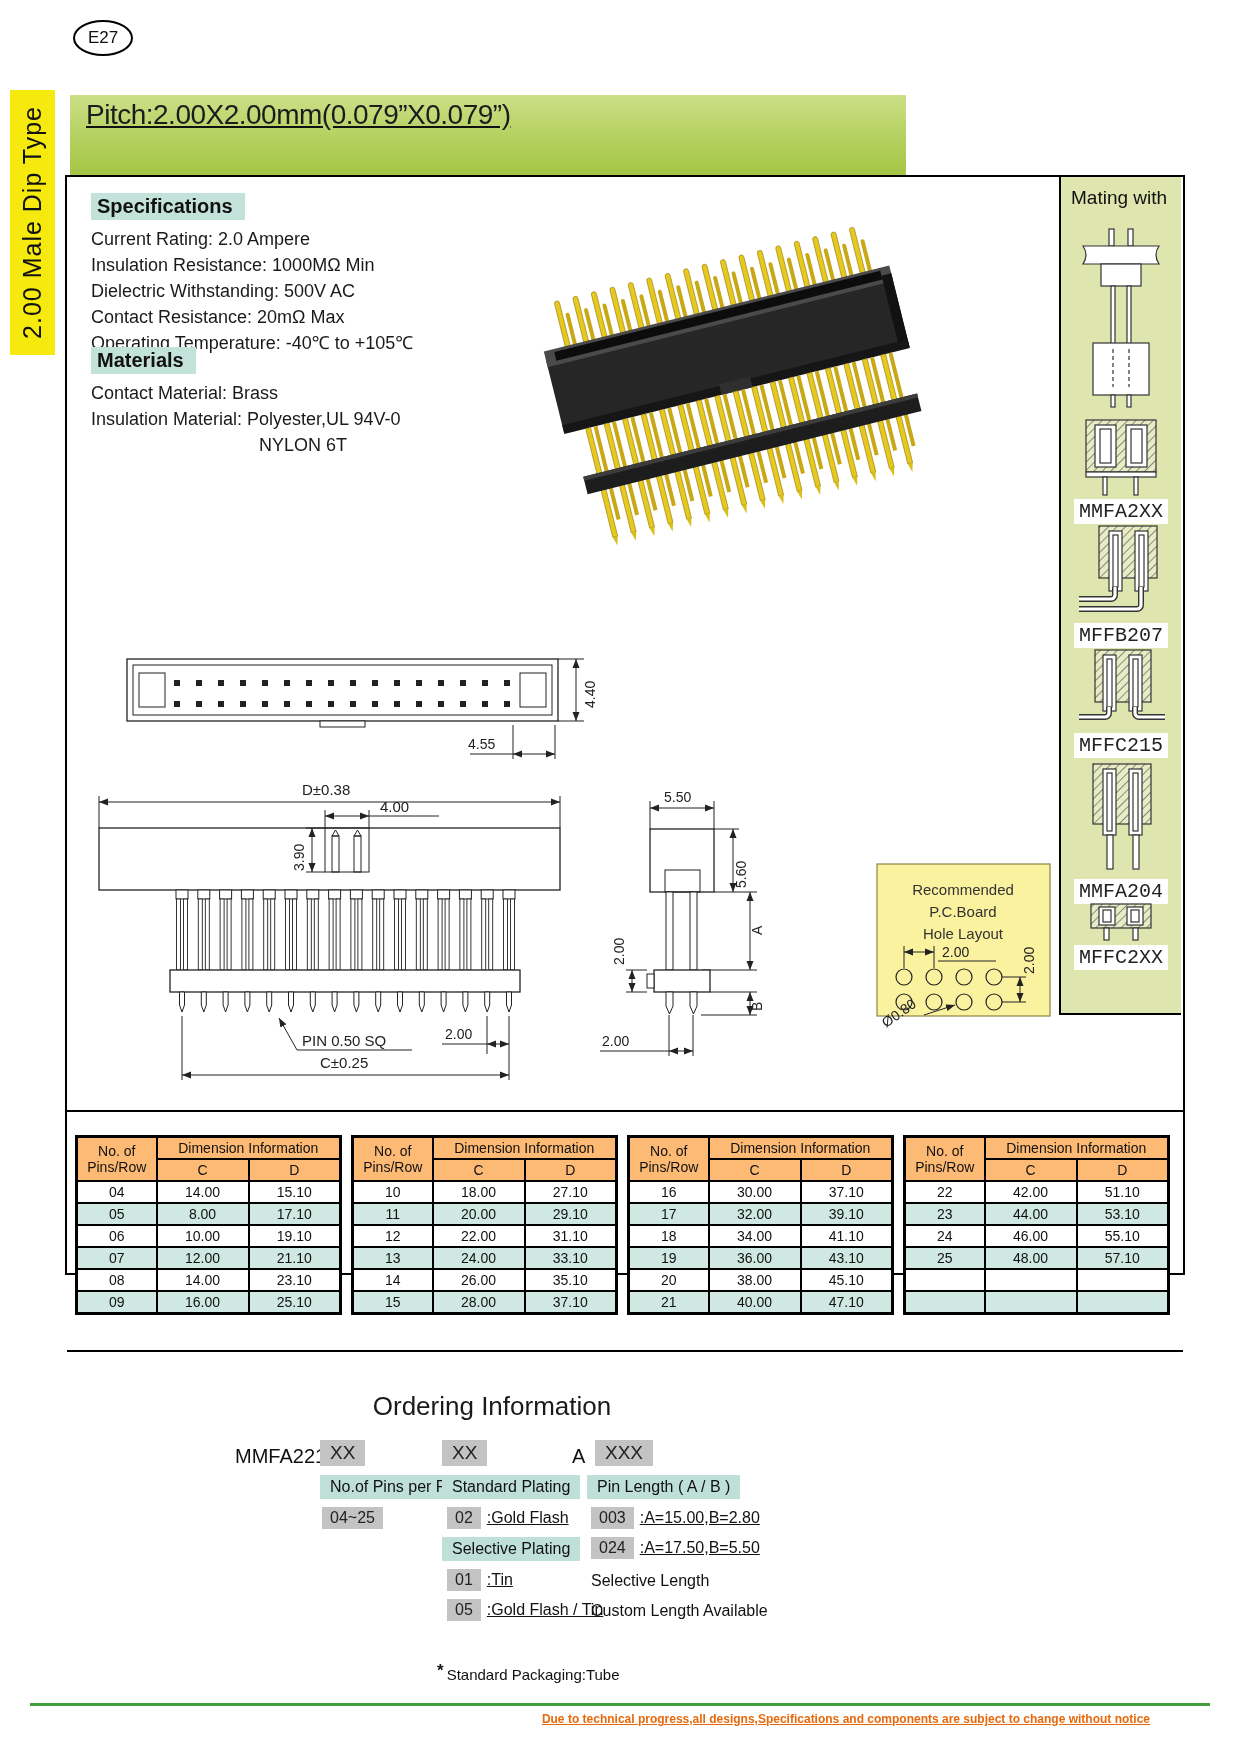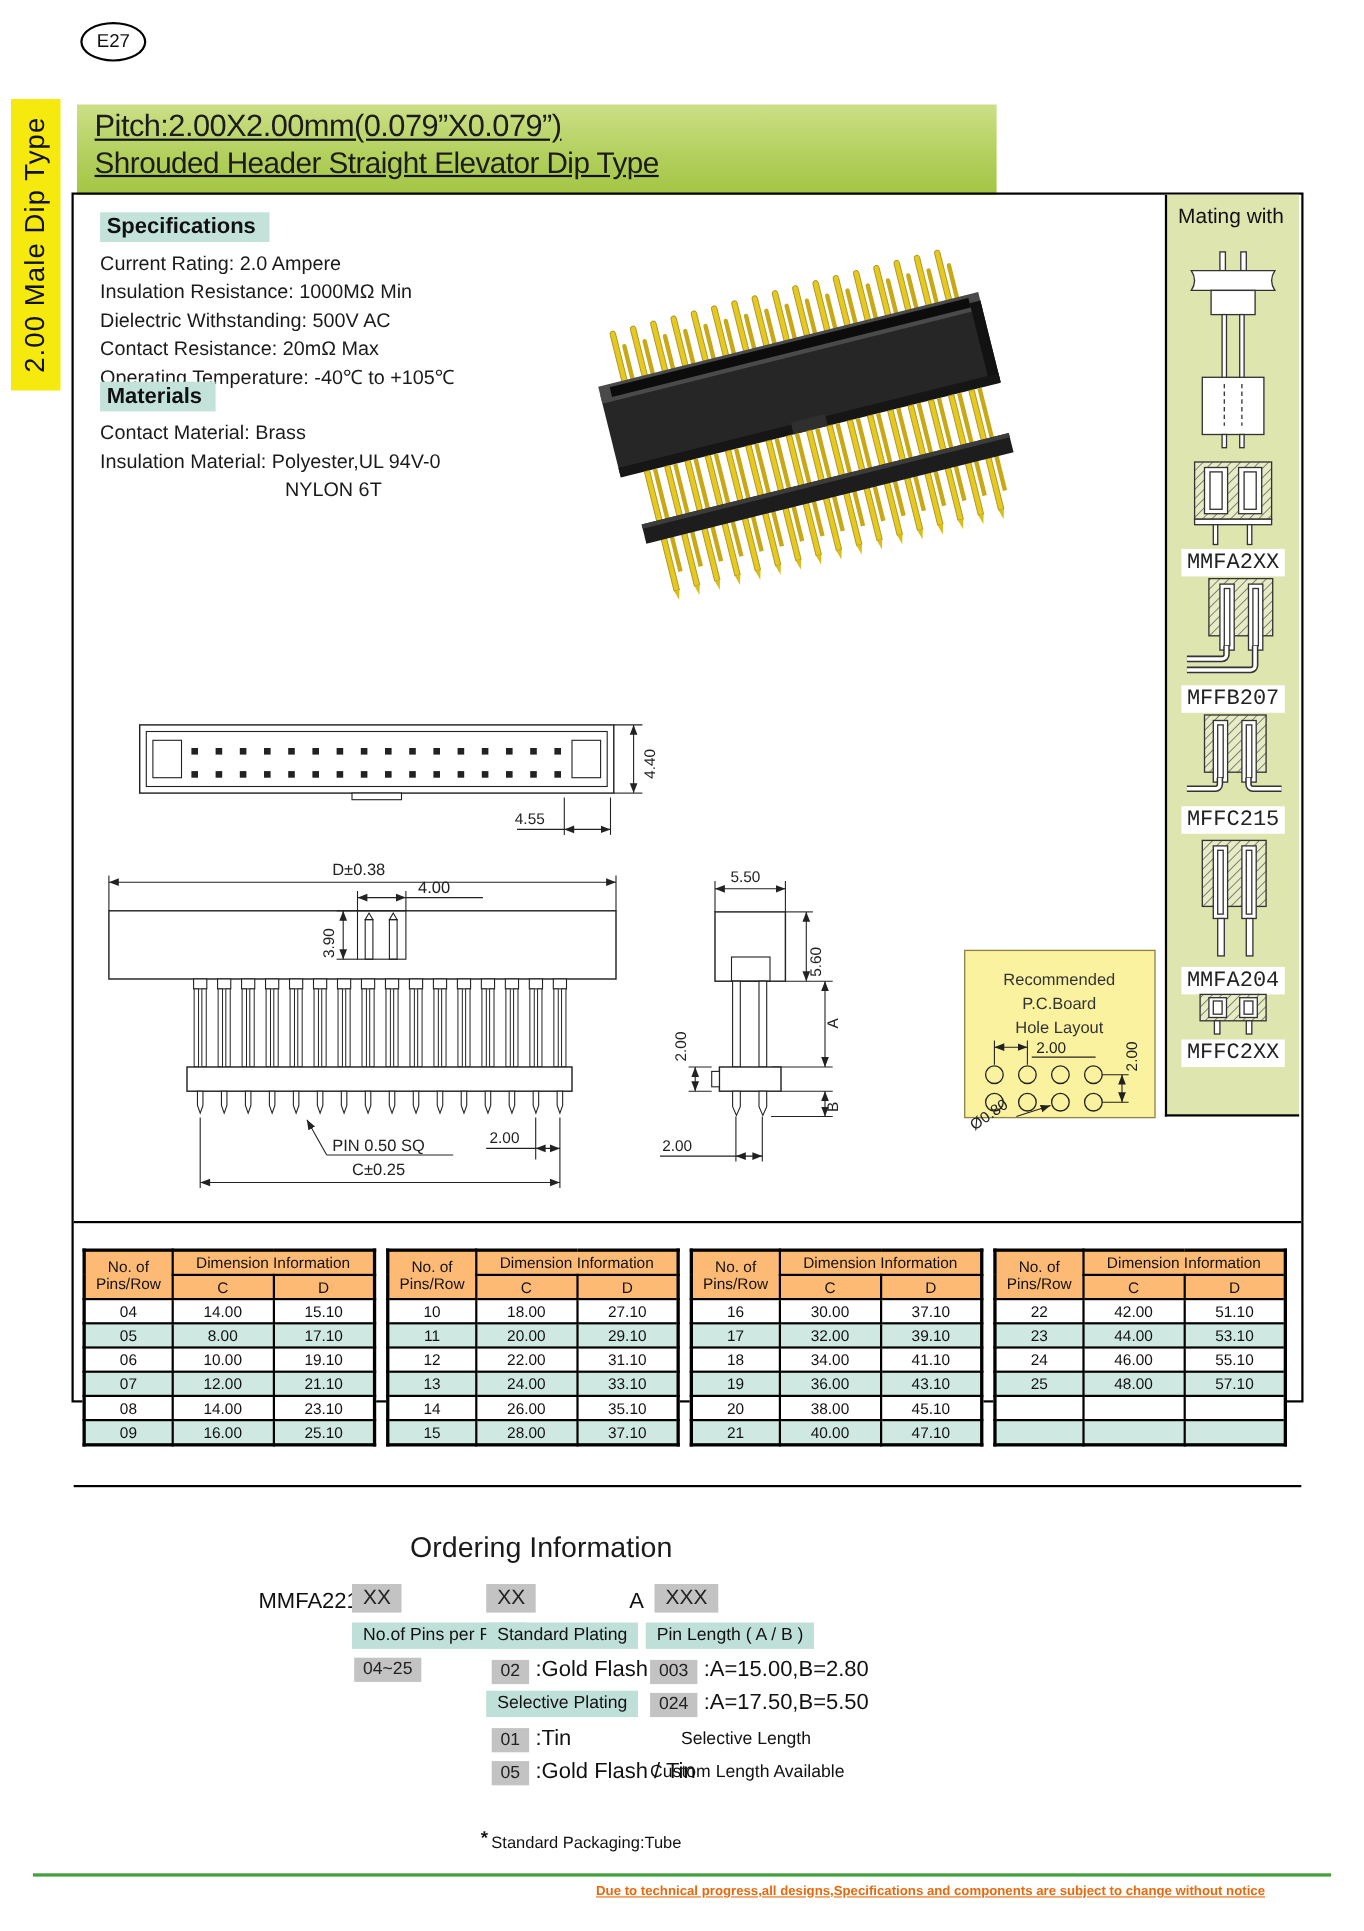--- a/index.html
+++ b/index.html
@@ -57,21 +57,21 @@
   table.dim thead th{background:#fdba74;margin-left:44px;}
   table.dim col.c1{width:80px;} table.dim col.c2{width:92px;} table.dim col.c3{width:92px;}
   table.dim tbody tr:nth-child(even){background:#cfe8e1;}
 
   
   .order-title{left:215px;top:1214px;width:420px;text-align:center;font-size:26px;color:#1a1a1a;}
   .order-prefix{left:168px;top:1268px;font-size:20px;color:#111;}
   .gray-chip{display:inline-block;background:#c3c3c3;padding:2px 10px;font-size:19px;color:#222;}
   .teal-chip{display:inline-block;background:#bfe0d8;padding:3px 10px;font-size:16px;color:#111;white-space:nowrap;}
   .code-chip{display:inline-block;background:#c3c3c3;padding:2px 8px;font-size:16px;color:#222;}
-  .desc{font-size:20px;color:#111;margin-left:6px;white-space:nowrap;}
+  .desc{font-size:16px;color:#111;text-decoration:underline;margin-left:6px;white-space:nowrap;}
   .plain-note{font-size:16px;color:#111;white-space:nowrap;}
   .a-label{left:505px;top:1268px;font-size:20px;color:#111;}
   .footnote{left:370px;top:1484px;font-size:15px;color:#111;}
   .footnote .star{font-weight:bold;font-size:17px;vertical-align:4px;margin-right:3px;}
 
   
   .footer-line{left:30px;top:1703px;width:1180px;height:3px;background:#43a03c;}
   .footer-text{left:40px;top:1712px;width:1110px;text-align:right;font-size:12px;font-weight:bold;color:#e8690c;text-decoration:underline;}
 
   svg text{font-family:"Liberation Sans",sans-serif;}
@@ -87,21 +87,20 @@
   <div class="abs code-ellipse">
     <span>E27</span>
   </div>
 
   <div class="abs side-tab">
     <span>2.00 Male Dip Type</span>
   </div>
 
   <div class="abs header-bar">
     <div class="t1">Pitch:2.00X2.00mm(0.079”X0.079”)</div>
-    <div class="t2">Shrouded Header Straight Elevator Dip Type</div>
   </div>
 
 
   <div class="abs frame">
 
     <div class="abs spec-block">
       <div class="chip-heading">Specifications</div>
       <div class="spec-lines">
         <div>Current Rating: 2.0 Ampere</div>
         <div>Insulation Resistance: 1000MΩ Min</div>
@@ -869,21 +868,21 @@
 
     <div class="abs" style="left:520px;top:1298px;">
       <span class="teal-chip">Pin Length ( A / B )</span>
     </div>
     <div class="abs" style="left:524px;top:1330px;">
       <span class="code-chip">003</span><span class="desc">:A=15.00,B=2.80</span>
     </div>
     <div class="abs" style="left:524px;top:1360px;">
       <span class="code-chip">024</span><span class="desc">:A=17.50,B=5.50</span>
     </div>
-    <div class="abs plain-note" style="left:524px;top:1395px;margin-left:28px;">Selective Length</div>
+    <div class="abs plain-note" style="left:524px;top:1395px;">Selective Length</div>
     <div class="abs plain-note" style="left:524px;top:1425px;">Custom Length Available</div>
 
     <div class="abs footnote">
       <span class="star">*</span><span>Standard Packaging:Tube</span>
     </div>
   </div>
 
   <div class="abs footer-line"></div>
   <div class="abs footer-text">Due to technical progress,all designs,Specifications and components are subject to change without notice</div>
 

